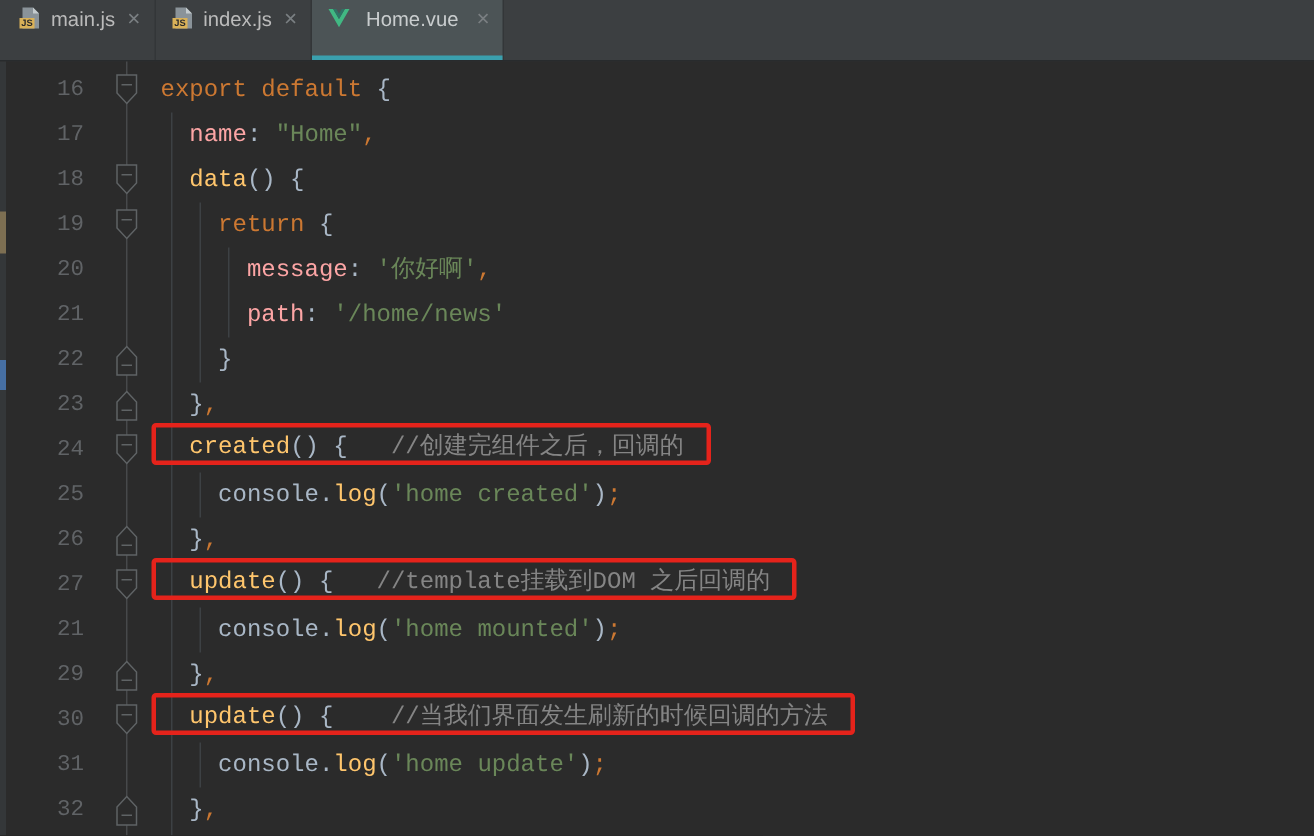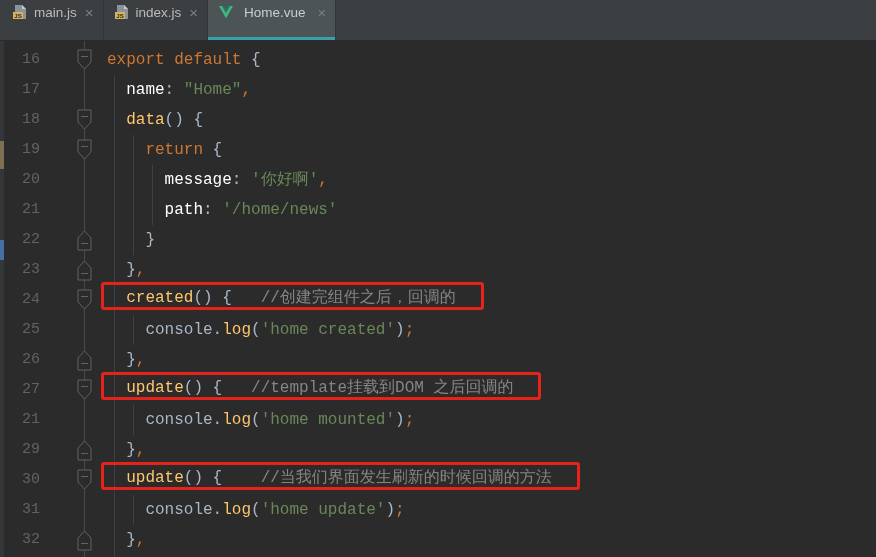--- a/index.html
+++ b/index.html
@@ -20,32 +20,32 @@
   .ticon{width:16px;height:16px;display:inline-block;}
   
   .editor{position:absolute;left:0;top:41px;width:876px;height:516px;background:#2b2b2b;
           font-family:"Liberation Mono","DejaVu Sans Mono",monospace;font-size:16px;}
   .foldline{position:absolute;left:84px;top:0;bottom:0;width:1px;background:#47494b;}
   .iguide{position:absolute;width:1px;background:#3d4144;}
   .leftstrip{position:absolute;left:0;top:0;bottom:0;width:4px;background:#343739;}
   .chg{position:absolute;left:0;width:4px;}
   .lines{position:absolute;left:0;top:4px;width:876px;}
   .cl{position:relative;height:30px;line-height:30px;white-space:pre;}
-  .lnum{position:absolute;left:0;top:0;width:40px;text-align:right;color:#606366;
+  .lnum{position:absolute;left:16px;top:0;width:40px;text-align:right;color:#606366;
         font-size:15px;}
   .fold{position:absolute;left:76px;top:3px;width:17px;height:24px;}
   .codetext{margin-left:107px;color:#a9b7c6;}
   .tok-kw{color:#cc7832;}
   .tok-fn{color:#ffc66d;}
-  .tok-prop{color:#ffffff;}
+  .tok-prop{color:#fca5a5;}
   .tok-str{color:#6a8759;}
   .tok-pln{color:#a9b7c6;}
   .tok-cmt{color:#858585;}
   .redbox{display:inline-block;border:3px solid #e5231b;border-radius:3px;
-          padding:0 25px 0 3px;margin:-3px 0 -3px -6px;line-height:26px;height:28px;
+          padding:0 15px 0 3px;margin:-3px 0 -3px -6px;line-height:26px;height:28px;
           box-sizing:border-box;vertical-align:top;}
 </style>
 </head>
 <body>
 
 <div class="app">
 
   <div class="tabbar">
       <div class="tab">
         <span class="ticon"><svg viewBox="0 0 16 16">

